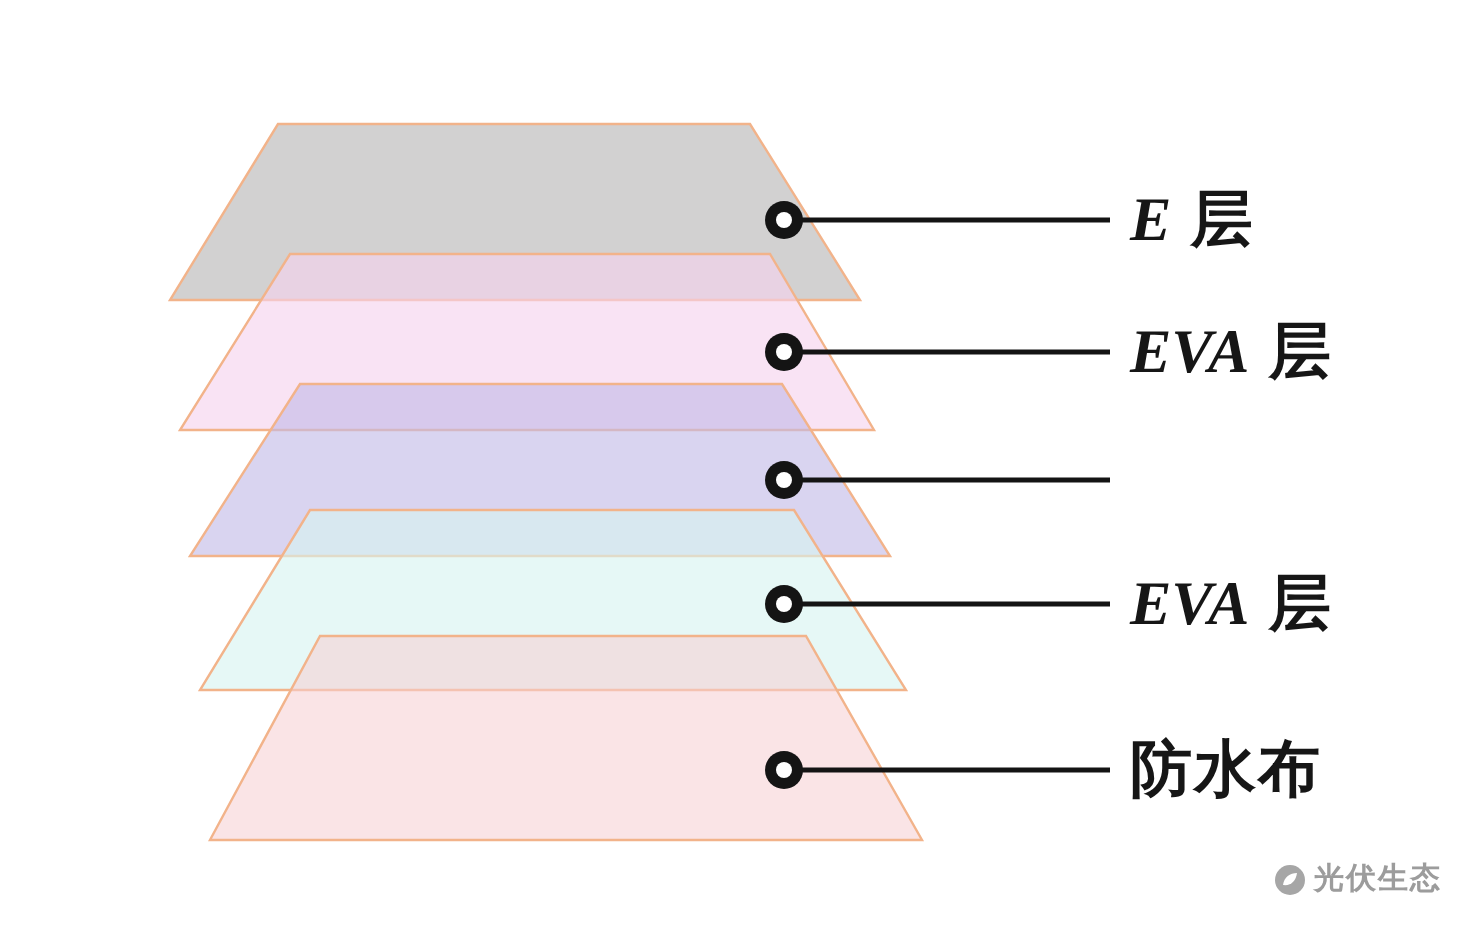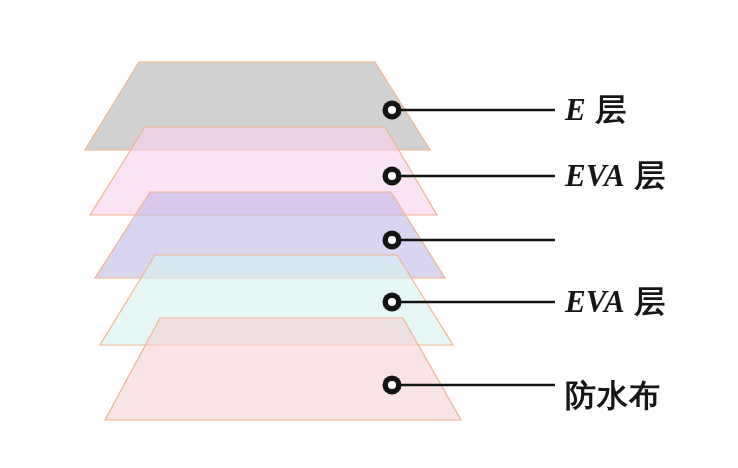--- a/index.html
+++ b/index.html
@@ -107,18 +107,25 @@
 
   <div class="layer-label" style="top:88px">
     <span class="latin">E</span><span class="cjk"> 层</span>
   </div>
   <div class="layer-label" style="top:154px">
     <span class="latin">EVA</span><span class="cjk"> 层</span>
   </div>
   <div class="layer-label" style="top:280px">
     <span class="latin">EVA</span><span class="cjk"> 层</span>
   </div>
-  <div class="layer-label" style="top:374px">
+  <div class="layer-label" style="top:363px">
     <span class="latin"></span><span class="cjk">防水布</span>
   </div>
 
+  <div class="watermark">
+    <svg class="wm-icon" viewBox="0 0 16 16">
+      <circle cx="8" cy="8" r="7.5" fill="#a6a6a6"></circle>
+      <path d="M4.5 10.5 C5 6.5 8 4.5 11.5 4.5 C11 8.5 8.5 11 4.5 10.5 Z" fill="#ffffff"></path>
+    </svg>
+    <span class="wm-text">光伏生态</span>
+  </div>
 
 </div>
 
 </body></html>

